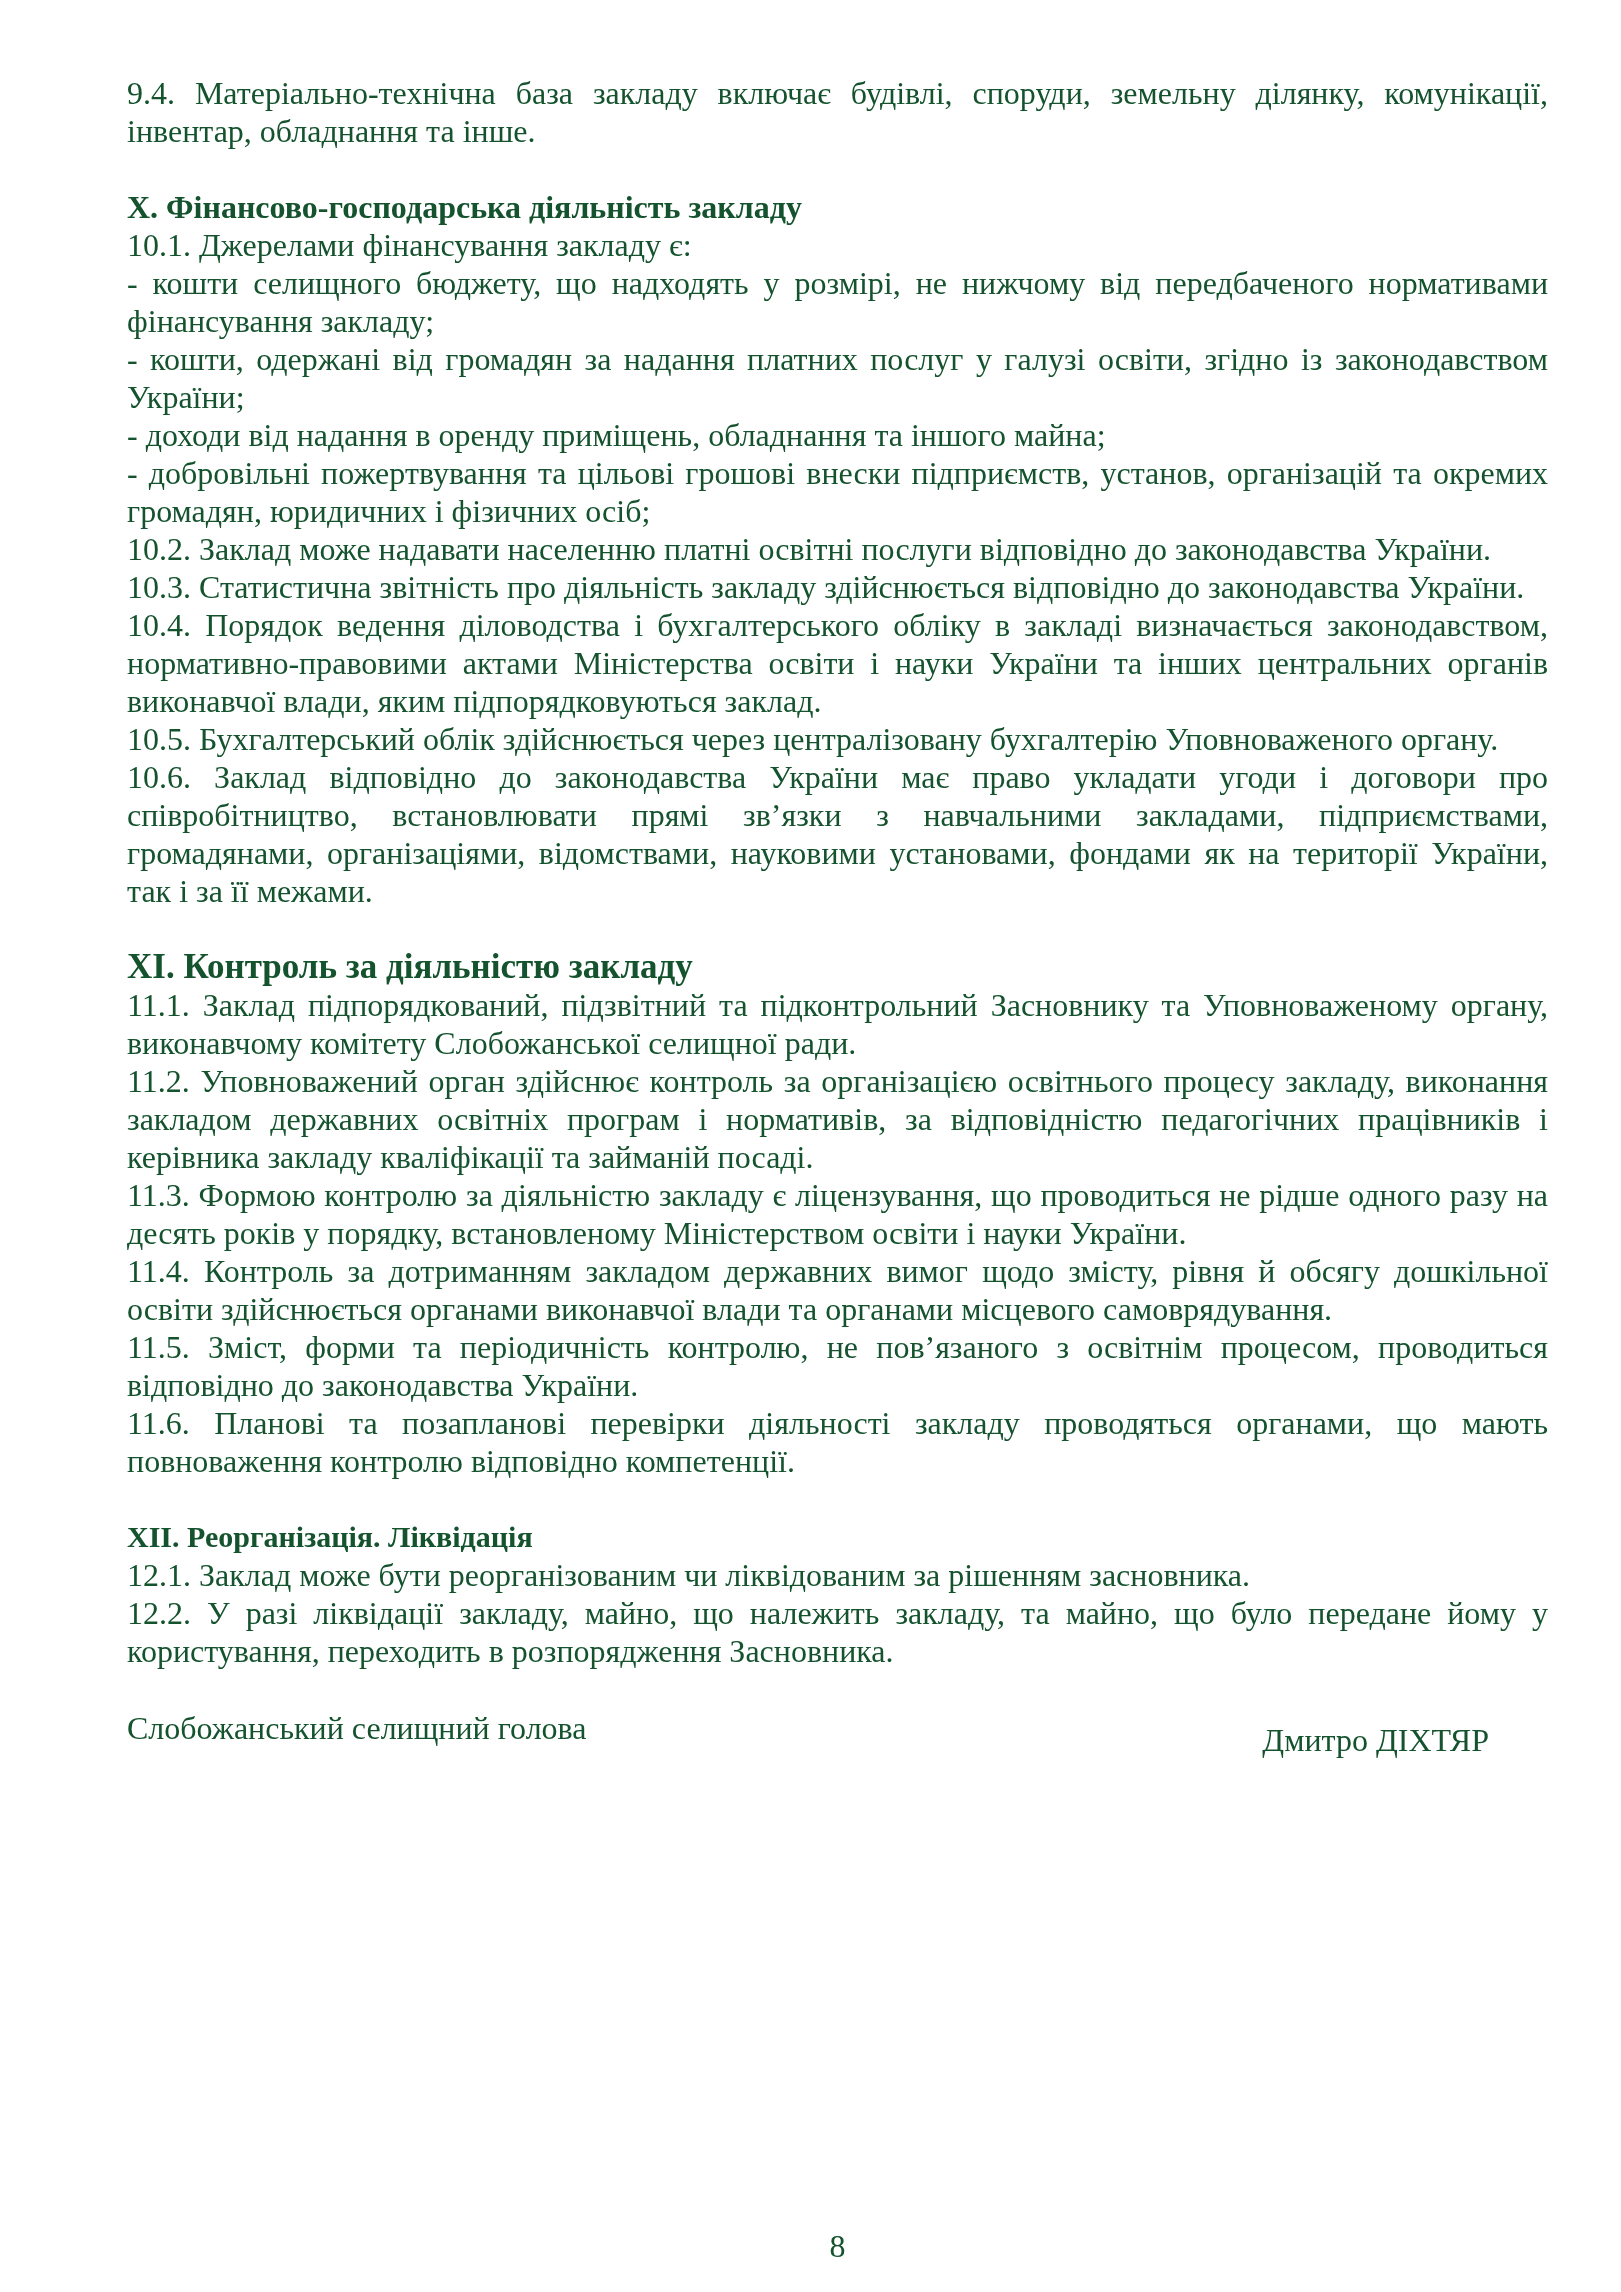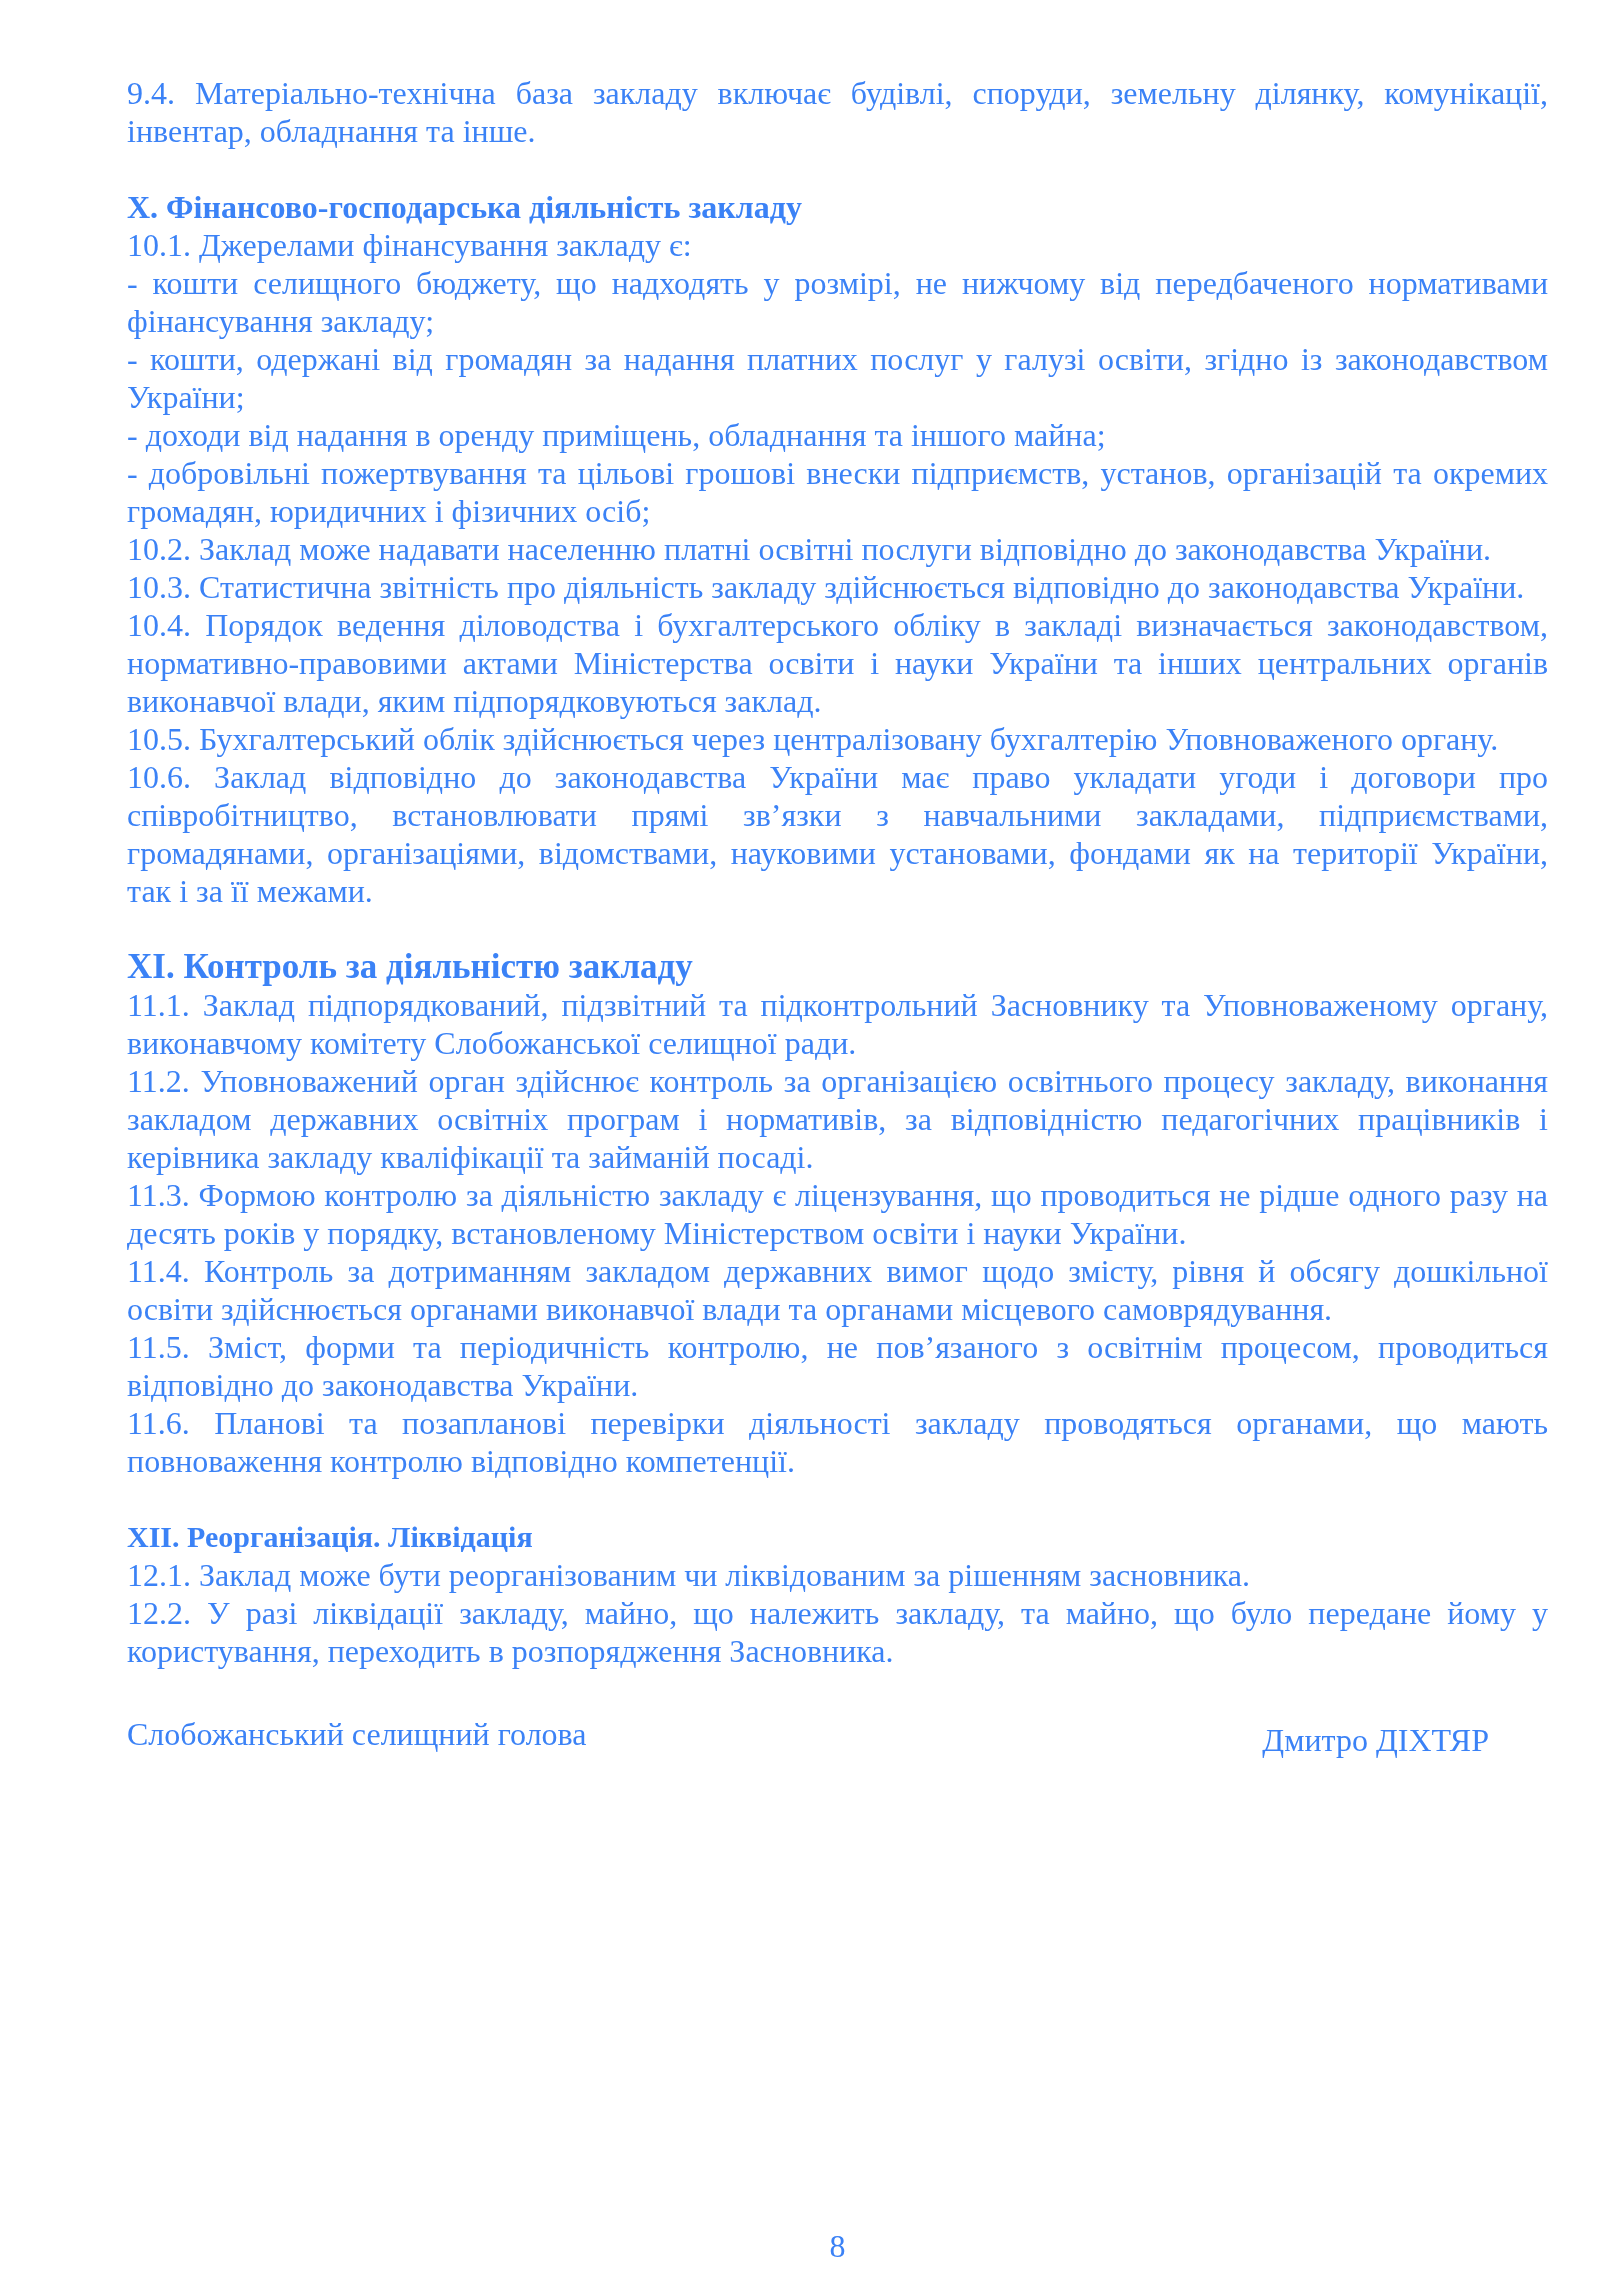--- a/index.html
+++ b/index.html
@@ -6,40 +6,39 @@
     margin: 0;
     padding: 0;
     background: #ffffff;
   }
   .page {
     position: relative;
     width: 1621px;
     height: 2293px;
     box-sizing: border-box;
     background: #ffffff;
-    color: #3b82f6;
+    color: #14532d;
     font-family: "Liberation Serif", "DejaVu Serif", serif;
     font-size: 32px;
     line-height: 38px;
     padding: 74px 73px 12px 127px;
     overflow: hidden;
   }
   .para {
     margin: 0;
     text-align: justify;
   }
   .heading {
     margin: 38px 0 0 0;
     font-weight: bold;
   }
   .signature-row {
     display: flex;
     justify-content: space-between;
     margin-top: 39px;
-    align-items: center;
   }
   .signature-right {
     padding-right: 59px;
     margin-top: 12px;
   }
   .page-footer {
     position: absolute;
     left: 127px;
     right: 73px;
     top: 2227px;

